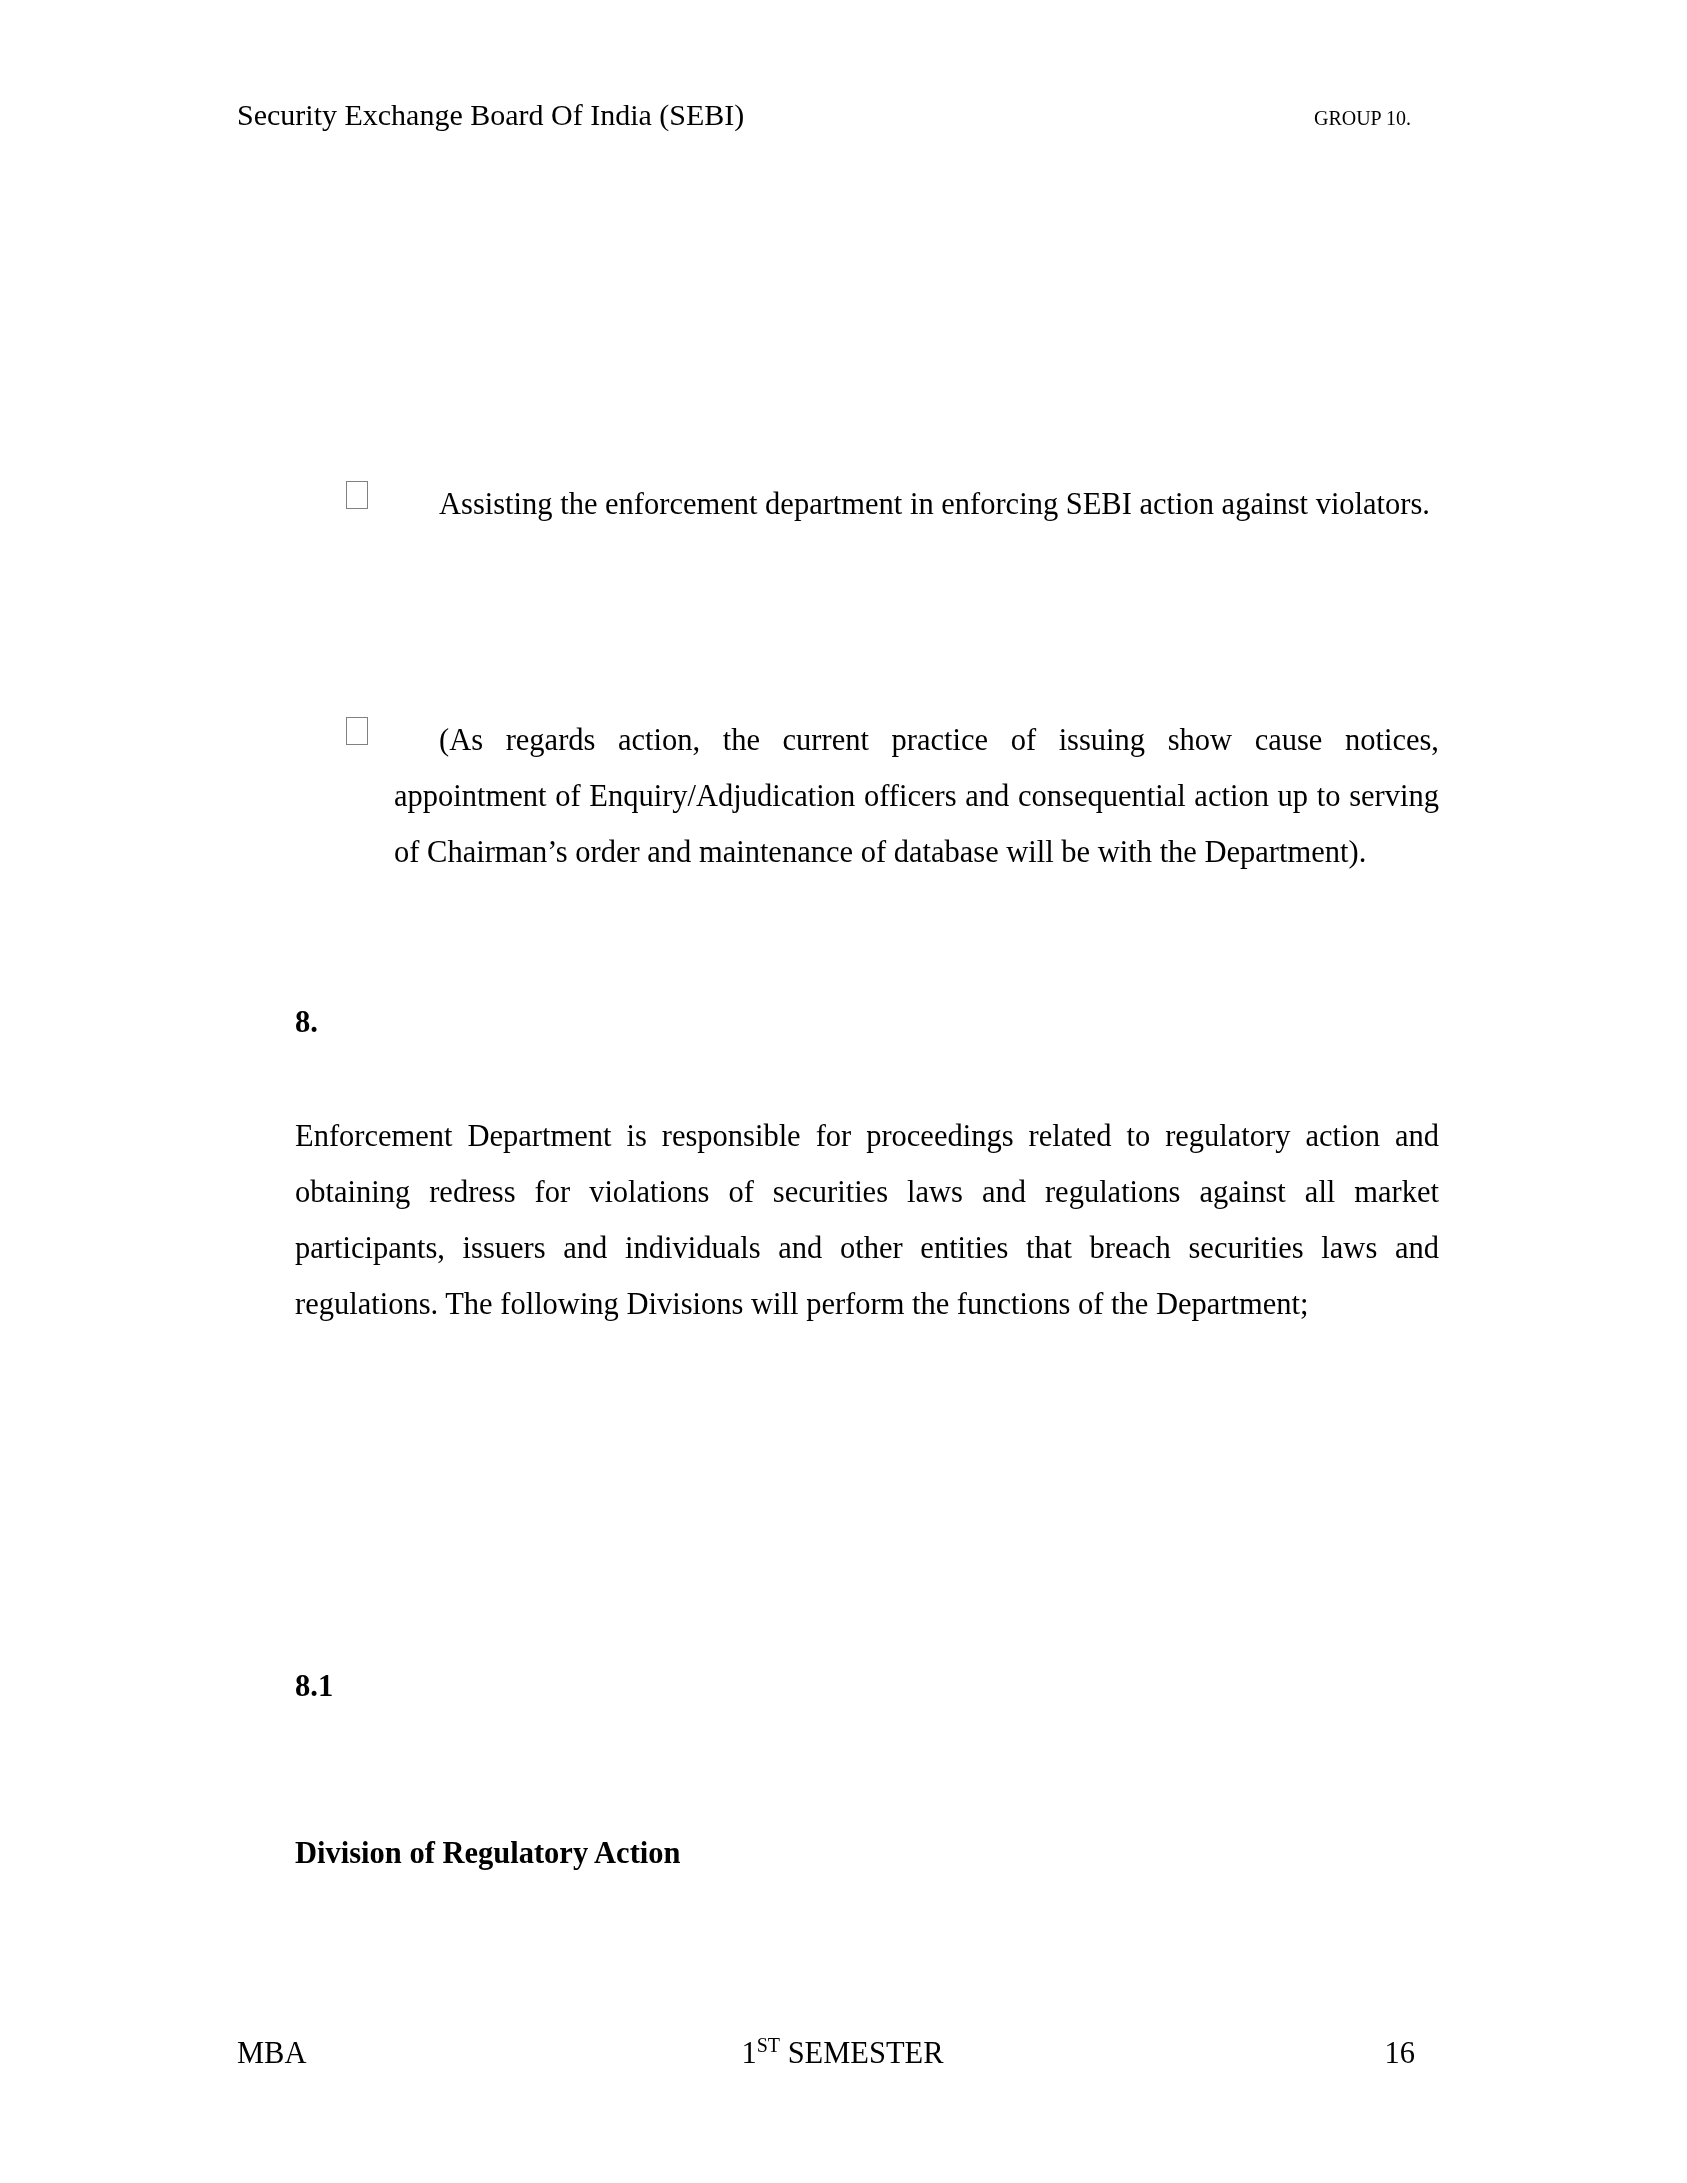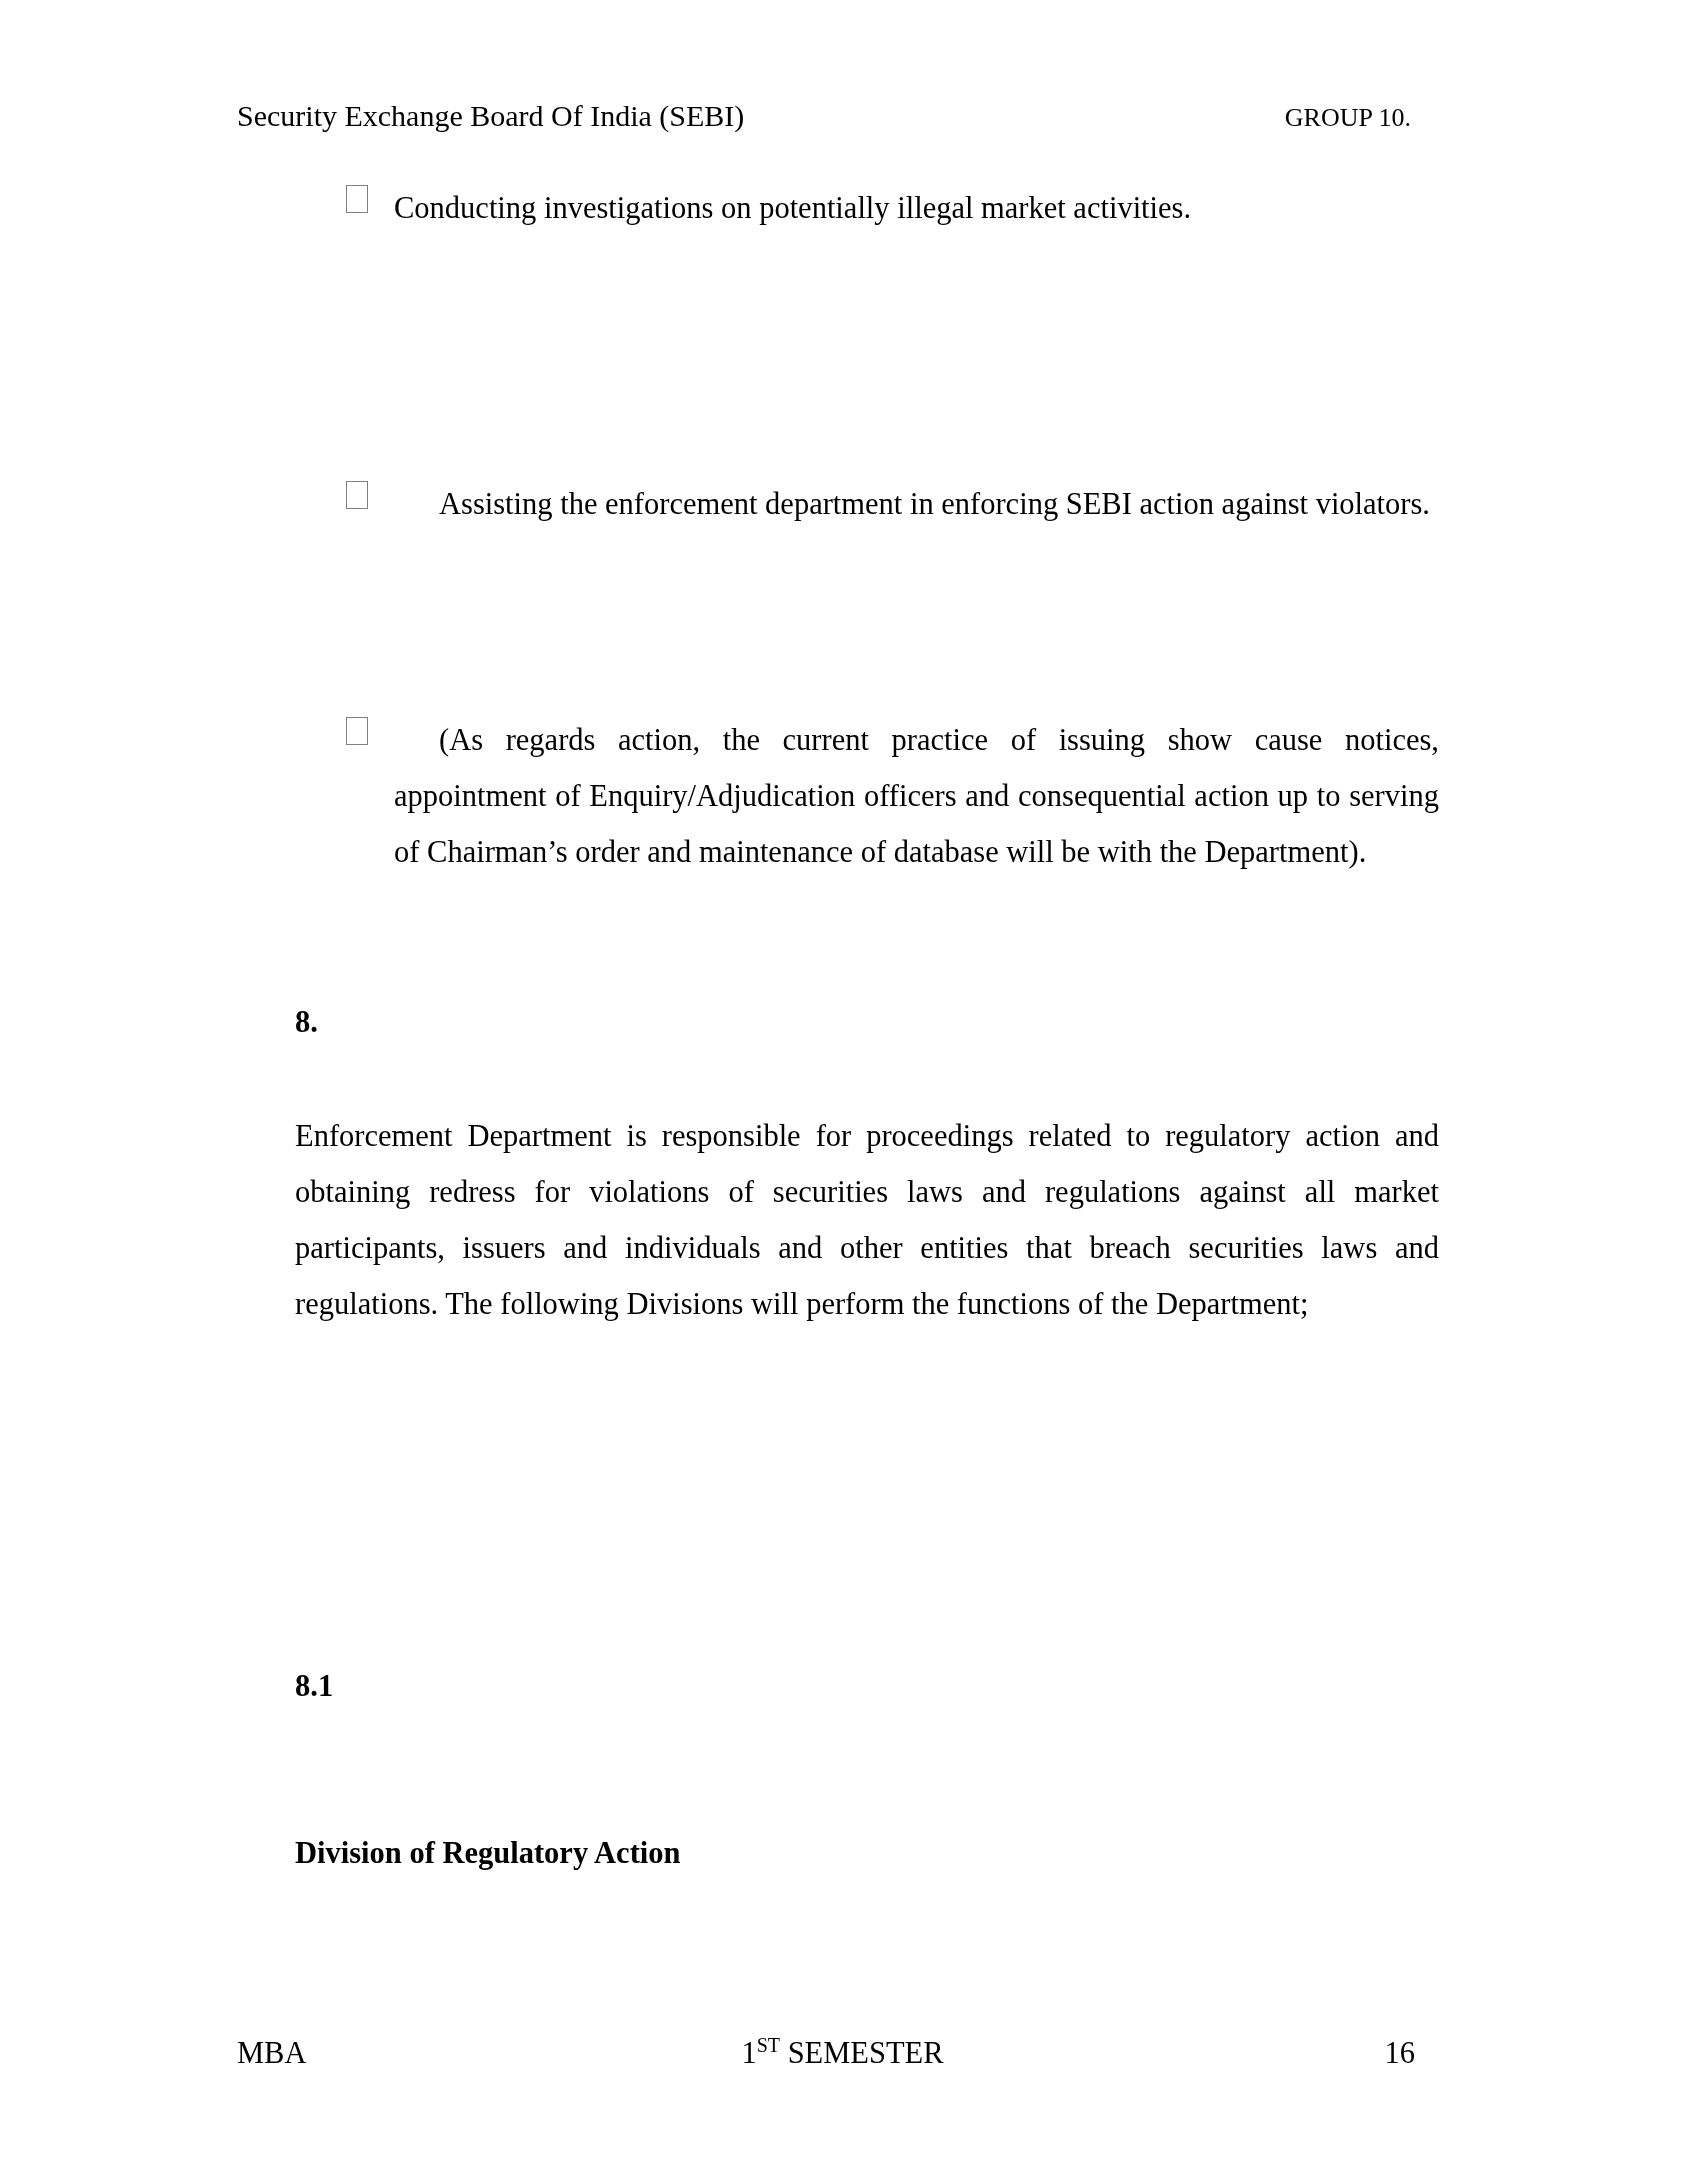--- a/index.html
+++ b/index.html
@@ -27,21 +27,21 @@
     display: flex;
     align-items: baseline;
   }
   .running-head .rh-left {
     font-size: 30px;
     line-height: 36px;
     white-space: nowrap;
   }
   .running-head .rh-spacer { flex: 1 1 auto; }
   .running-head .rh-right {
-    font-size: 26px;
+    font-size: 20px;
     line-height: 36px;
     white-space: nowrap;
     padding-right: 37px;
     margin-top: 8px;
   }
 
   
   .bullet-item {
     position: absolute;
     width: 1144px;
@@ -141,24 +141,20 @@
 <body>
 
 <div class="page" style="background: rgb(255, 255, 255); color: rgb(0, 0, 0); padding-left: 17px;">
 
   <div class="running-head">
     <span class="rh-left">Security Exchange Board Of India (SEBI)</span>
     <span class="rh-spacer"></span>
     <span class="rh-right">GROUP 10.</span>
   </div>
 
-  <div class="bullet-item" style="left:295px; top:180px;">
-    <span class="bullet-marker" style="border-color: rgb(128, 128, 128);"></span>
-    <div class="bullet-text no-indent" style="text-align:left;">Conducting investigations on potentially illegal market activities.</div>
-  </div>
 
 
   <div class="bullet-item" style="left:295px; top:476px;">
     <span class="bullet-marker" style="border-color: rgb(128, 128, 128);"></span>
     <div class="bullet-text justify-all">Assisting the enforcement department in enforcing SEBI action against violators.</div>
   </div>
 
   <div class="bullet-item" style="left:295px; top:712px;">
     <span class="bullet-marker" style="border-color: rgb(128, 128, 128);"></span>
     <div class="bullet-text justify-all">(As regards action, the current practice of issuing show cause notices, appointment of Enquiry/Adjudication officers and consequential action up to serving of Chairman’s order and maintenance of database will be with the Department).</div>

